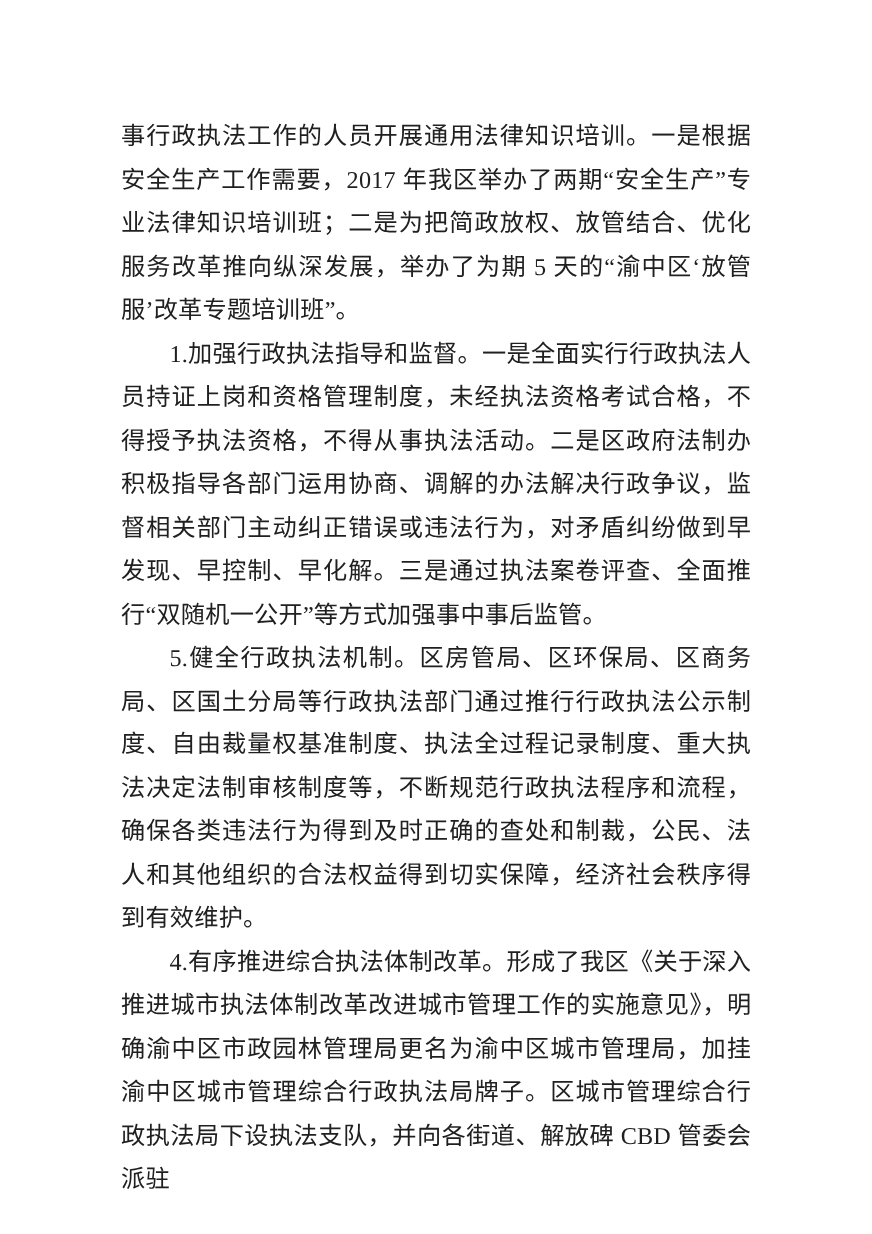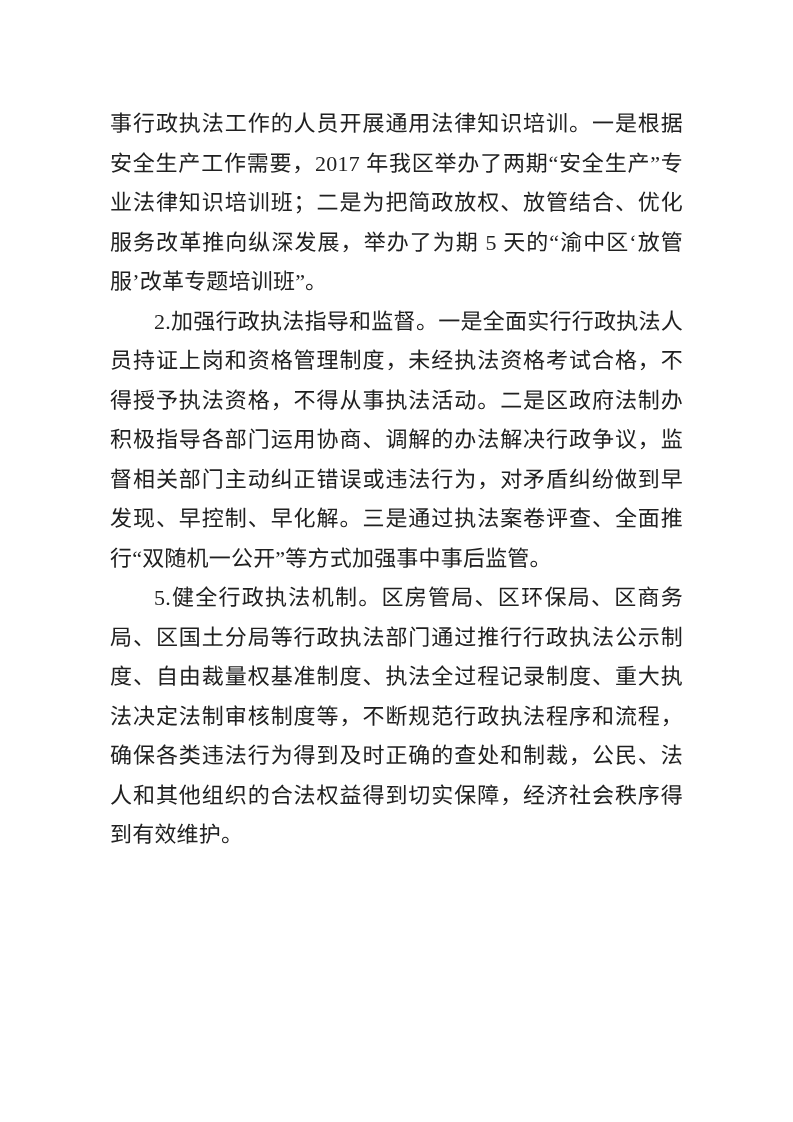--- a/index.html
+++ b/index.html
@@ -36,16 +36,17 @@
   .doc-body p.indent {
     text-indent: 2em;
   }
 </style>
 </head>
 <body>
 
 <div class="page">
   <div class="doc-body">
     <p>事行政执法工作的人员开展通用法律知识培训。一是根据安全生产工作需要，2017 年我区举办了两期“安全生产”专业法律知识培训班；二是为把简政放权、放管结合、优化服务改革推向纵深发展，举办了为期 5 天的“渝中区‘放管服’改革专题培训班”。</p>
-    <p class="indent">2.加强行政执法指导和监督。一是全面实行行政执法人员持证上岗和资格管理制度，未经执法资格考试合格，不得授予执法资格，不得从事执法活动。二是区政府法制办积极指导各部门运用协商、调解的办法解决行政争议，监督相关部门主动纠正错误或违法行为，对矛盾纠纷做到早发现、早控制、早化解。三是通过执法案卷评查、全面推行“双随机一公开”等方式加强事中事后监管。</p>
+    <p class="indent">1.加强行政执法指导和监督。一是全面实行行政执法人员持证上岗和资格管理制度，未经执法资格考试合格，不得授予执法资格，不得从事执法活动。二是区政府法制办积极指导各部门运用协商、调解的办法解决行政争议，监督相关部门主动纠正错误或违法行为，对矛盾纠纷做到早发现、早控制、早化解。三是通过执法案卷评查、全面推行“双随机一公开”等方式加强事中事后监管。</p>
     <p class="indent">5.健全行政执法机制。区房管局、区环保局、区商务局、区国土分局等行政执法部门通过推行行政执法公示制度、自由裁量权基准制度、执法全过程记录制度、重大执法决定法制审核制度等，不断规范行政执法程序和流程，确保各类违法行为得到及时正确的查处和制裁，公民、法人和其他组织的合法权益得到切实保障，经济社会秩序得到有效维护。</p>
+    <p class="indent">4.有序推进综合执法体制改革。形成了我区《关于深入推进城市执法体制改革改进城市管理工作的实施意见》，明确渝中区市政园林管理局更名为渝中区城市管理局，加挂渝中区城市管理综合行政执法局牌子。区城市管理综合行政执法局下设执法支队，并向各街道、解放碑 CBD 管委会派驻</p>
   </div>
 </div>
 
 </body></html>

